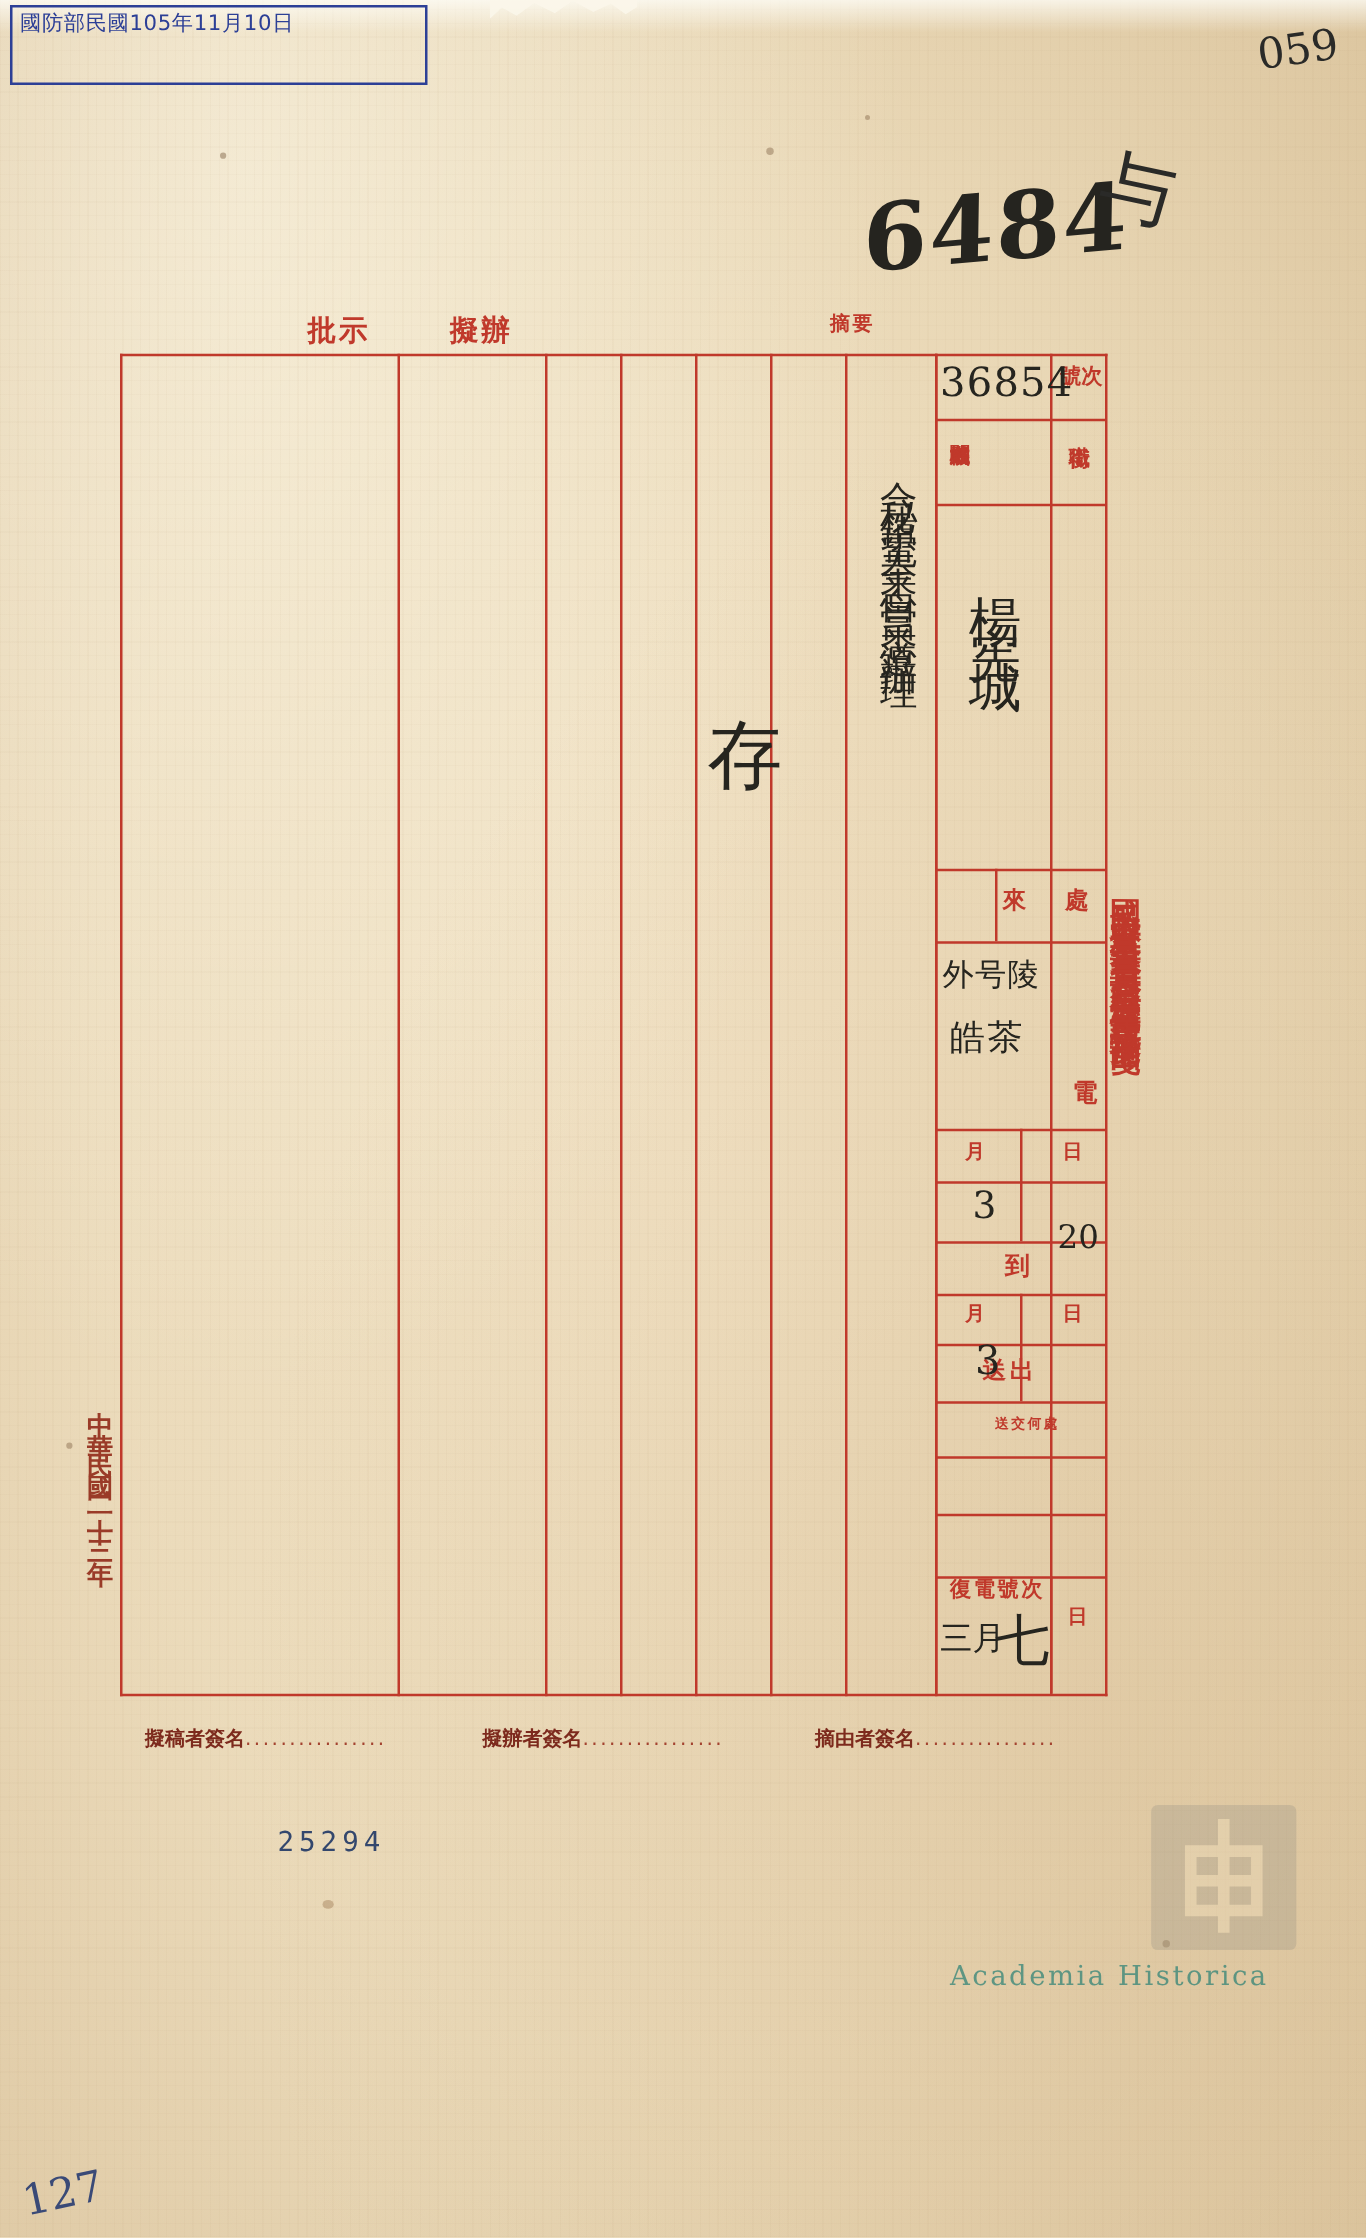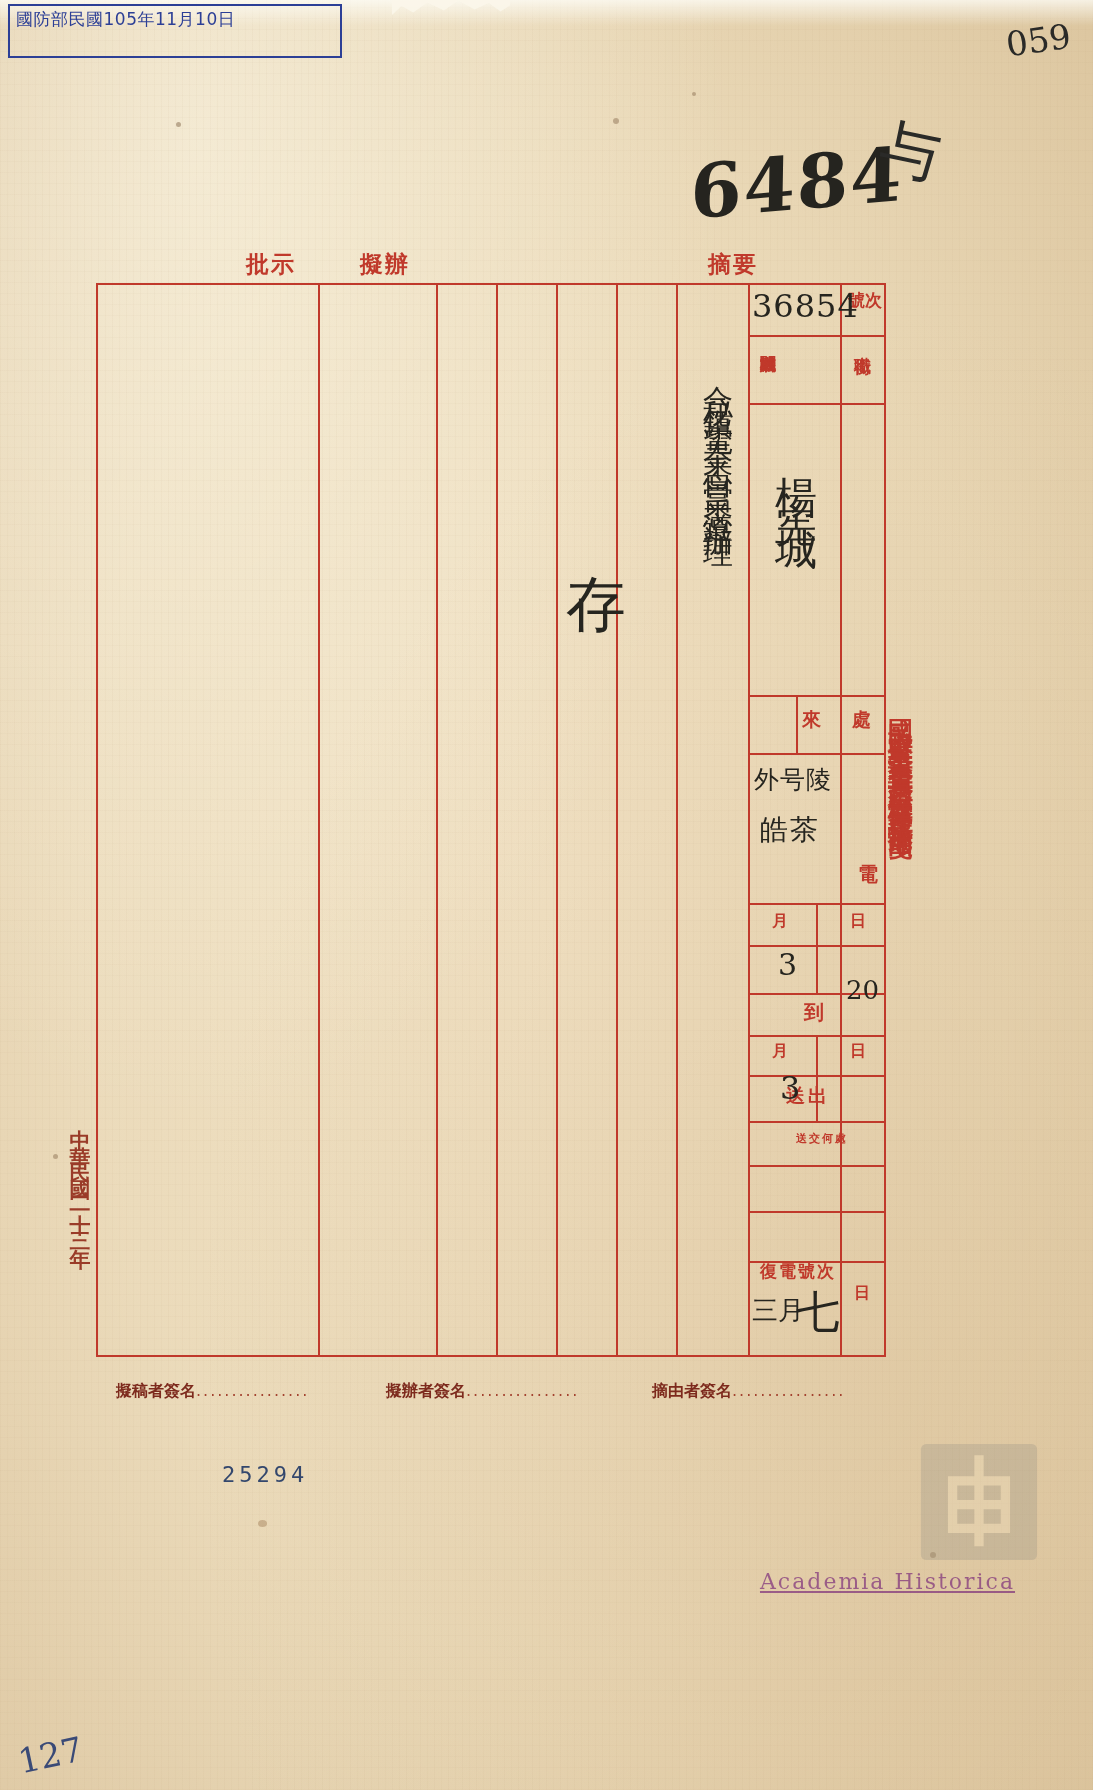--- a/index.html
+++ b/index.html
@@ -32,21 +32,21 @@
   }
   .tear{
     position:absolute;left:392px;top:-6px;width:118px;height:30px;
     background:#fbf6ea;
     clip-path:polygon(0% 70%, 8% 40%, 18% 62%, 30% 28%, 44% 55%, 56% 22%, 70% 52%, 82% 30%, 92% 58%, 100% 38%, 100% 0%, 0% 0%);
     opacity:.9;pointer-events:none;
   }
 
   
   .declass{
-    position:absolute;left:8px;top:4px;width:334px;height:54px;
+    position:absolute;left:8px;top:4px;width:334px;height:64px;
     border:2px solid #2c3f96;
     color:#2c3f96;
     font-family:"DejaVu Sans","Liberation Sans",sans-serif;
     font-size:17px;line-height:25px;
     padding:1px 4px 0 6px;box-sizing:border-box;
     letter-spacing:.5px;
   }
 
   
   .hand{
@@ -138,21 +138,21 @@
   .wm{
     position:absolute;right:78px;bottom:196px;
     text-align:center;color:#8d8a82;opacity:.62;
   }
   .wm .cn{
     font-family:"DejaVu Serif","Liberation Serif",serif;
     font-size:58px;font-weight:700;letter-spacing:10px;color:#6f6c64;
   }
   .wm .en{
     font-family:"DejaVu Serif","Liberation Serif",serif;
-    font-size:22px;letter-spacing:2px;color:#701a75;margin-top:4px;text-decoration:underline;
+    font-size:22px;letter-spacing:2px;color:#0f766e;margin-top:4px;
   }
   .wm-seal{
     position:absolute;right:48px;bottom:222px;
     width:132px;height:132px;opacity:.30;
   }
 
   .spot{position:absolute;border-radius:50%;pointer-events:none;}
 </style>
 </head>
 <body>
@@ -210,21 +210,21 @@
   <div class="seg" style="left:652px;top:978px;width:136px;height:2px;"></div>
 
   <div class="seg" style="left:720px;top:620px;width:2px;height:90px;"></div>
   <div class="seg" style="left:720px;top:752px;width:2px;height:86px;"></div>
   <div class="seg" style="left:700px;top:412px;width:2px;height:58px;"></div>
   <div class="seg" style="left:744px;top:978px;width:2px;height:94px;"></div>
   <div class="seg" style="left:720px;top:978px;width:2px;height:0px;"></div>
 
   <div class="lbl" style="left:150px;top:-34px;font-size:23px;">批示</div>
   <div class="lbl" style="left:264px;top:-34px;font-size:23px;">擬辦</div>
-  <div class="lbl" style="left:568px;top:-34px;font-size:23px;margin-left:44px;">摘要</div>
+  <div class="lbl" style="left:568px;top:-34px;font-size:16px;">摘要</div>
 
   <div class="lbl" style="left:752px;top:6px;font-size:17px;letter-spacing:0;">號次</div>
   <div class="lbl vlbl" style="left:756px;top:60px;font-size:17px;letter-spacing:1px;">職銜</div>
   <div class="lbl vlbl" style="left:662px;top:60px;font-size:16px;letter-spacing:0;line-height:20px;">姓名或機關名</div>
 
   <div class="lbl" style="left:756px;top:424px;font-size:19px;letter-spacing:0;">處</div>
   <div class="lbl" style="left:706px;top:424px;font-size:19px;letter-spacing:0;">來</div>
 
   <div class="lbl" style="left:762px;top:578px;font-size:20px;letter-spacing:0;">電</div>
 

